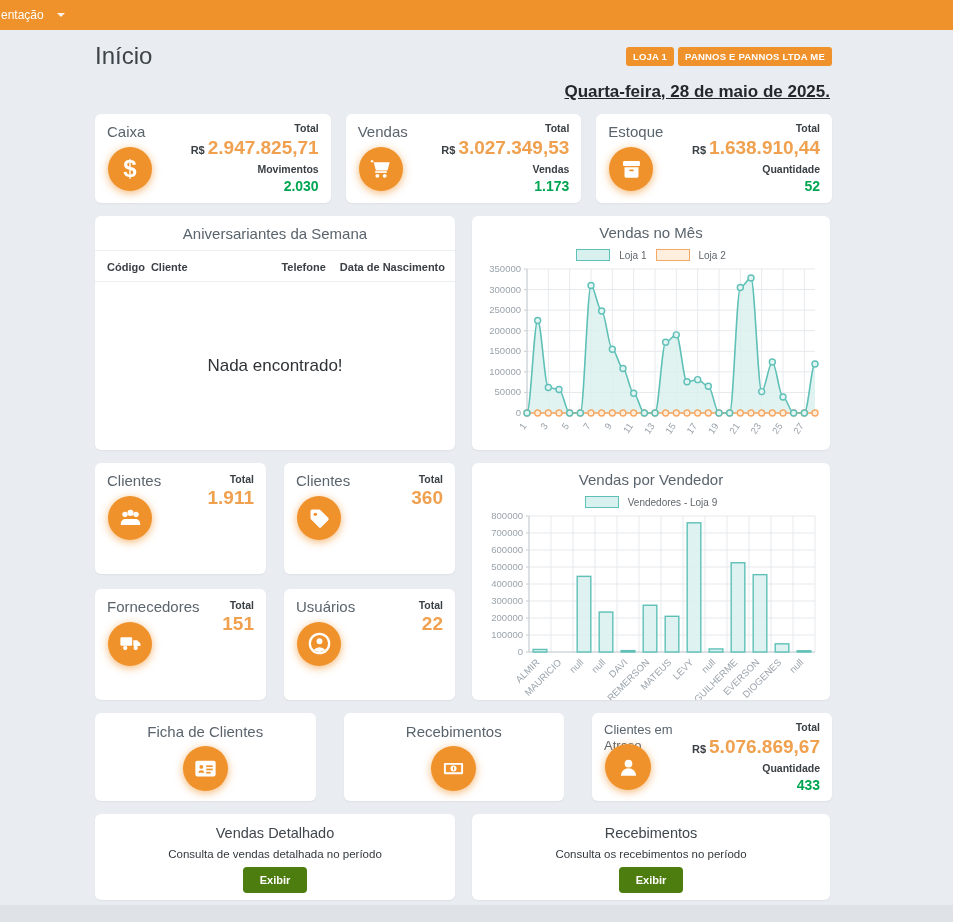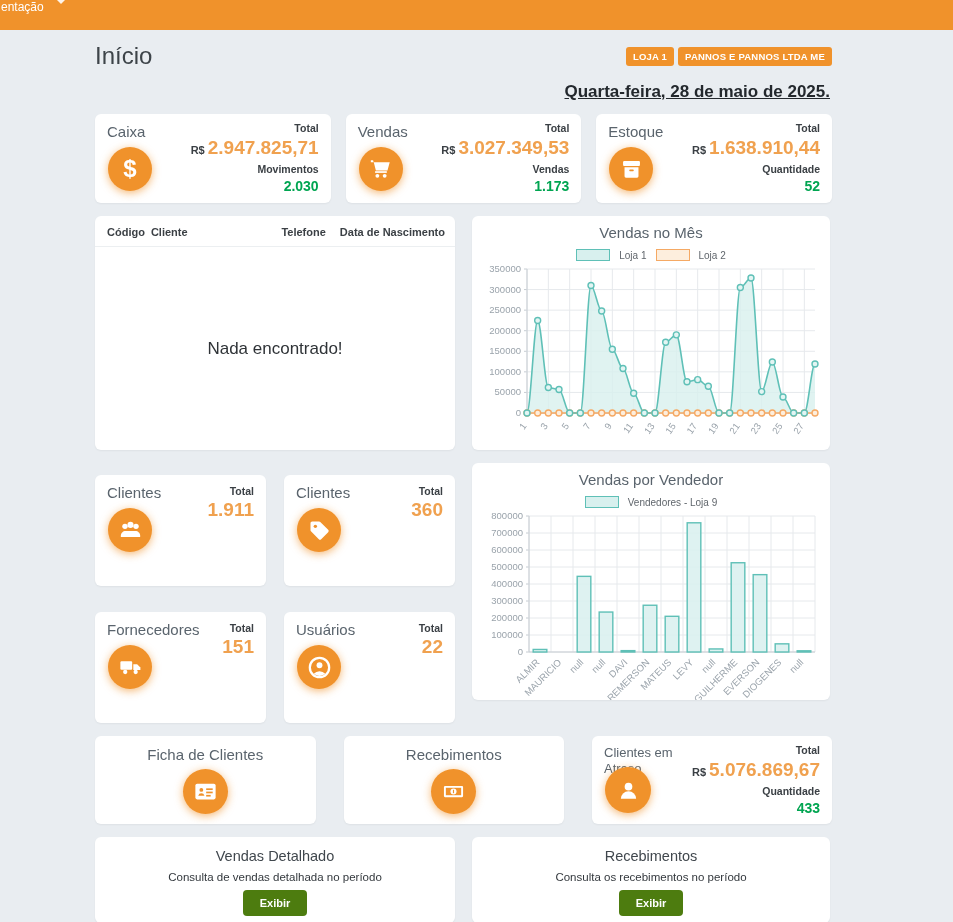--- a/index.html
+++ b/index.html
@@ -2,21 +2,21 @@
 <html><head>
 <meta charset="utf-8">
 <style>
   * { margin:0; padding:0; box-sizing:border-box; }
   html,body { width:953px; height:922px; overflow:hidden;
     font-family:"Liberation Sans", sans-serif; background:#e9edf1; }
 
   
   .navbar { height:30px; background:#f0922b; display:flex; align-items:center; }
   .nav-item { color:#fff; font-size:12px; padding:0 6px 0 1px; display:flex;
-    align-items:flex-start; gap:13px; cursor:pointer; height:100%; }
+    align-items:center; gap:13px; cursor:pointer; height:100%; }
   .caret { width:0; height:0; border-left:4px solid transparent;
     border-right:4px solid transparent; border-top:4px solid rgba(255,255,255,.9); }
 
   
   .page { padding-top:12px; min-height:875px; }
   .container { width:737px; margin-left:95px; }
   .footer-strip { height:17px; background:#dfe3e7; width:100%; }
 
   
   .header-row { display:flex; justify-content:space-between; align-items:center; }
@@ -71,21 +71,21 @@
   .legend { display:flex; justify-content:center; align-items:center; gap:9px;
     margin-bottom:2px; }
   .legend-label { font-size:10px; color:#60666c; }
   .sw { display:inline-block; width:34px; height:12px; }
   .sw-teal { border:1.5px solid #5fc0b7; background:#d8f0ee; }
   .sw-orange { border:1.5px solid #f5a964; background:#fdeedd; }
   svg.chart text { font-family:"Liberation Sans", sans-serif; font-size:9.5px; fill:#9aa3ab; }
 
   
   .mini-grid { display:grid; grid-template-columns:1fr 1fr; gap:14px 18px; }
-  .mini-card { height:111px; position:relative; padding:9px 12px;margin-top:12px; }
+  .mini-card { height:111px; position:relative; padding:9px 12px; }
   .mini-card .lbl { position:absolute; top:9px; right:12px; }
   .mini-value { position:absolute; top:24px; right:12px; font-size:19px;
     font-weight:bold; color:#f0a14f; }
 
   
   .row-short { display:flex; gap:28px; margin-bottom:13px; }
   .shortcut-card { flex:1; height:88px; display:flex; flex-direction:column;
     align-items:center; padding-top:10px; cursor:pointer; }
   .shortcut-card .icon-badge { position:static; margin-top:6px; width:45px; height:45px; }
   .overdue-card { width:240px; flex:none; height:88px; position:relative; padding:9px 12px; }
@@ -166,20 +166,21 @@
         <div class="lbl">Total</div>
         <div class="money-line"><span class="rs">R$</span><span class="money">1.638.910,44</span></div>
         <div class="lbl">Quantidade</div>
         <div class="count-green">52</div>
       </div>
     </div>
   </div>
 
   <div class="section">
     <div class="card birthdays col-left">
+      <div class="panel-title">Aniversariantes da Semana</div>
       <div class="thead">
         <span class="th-codigo">Código</span>
         <span>Cliente</span>
         <span class="th-spacer"></span>
         <span class="th-telefone">Telefone</span>
         <span>Data de Nascimento</span>
       </div>
       <div class="empty-area">
         <span class="empty-msg">Nada encontrado!</span>
       </div>

